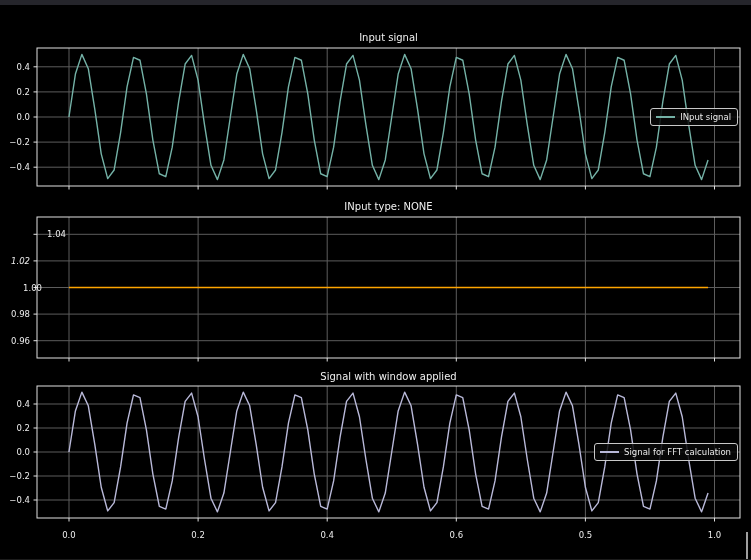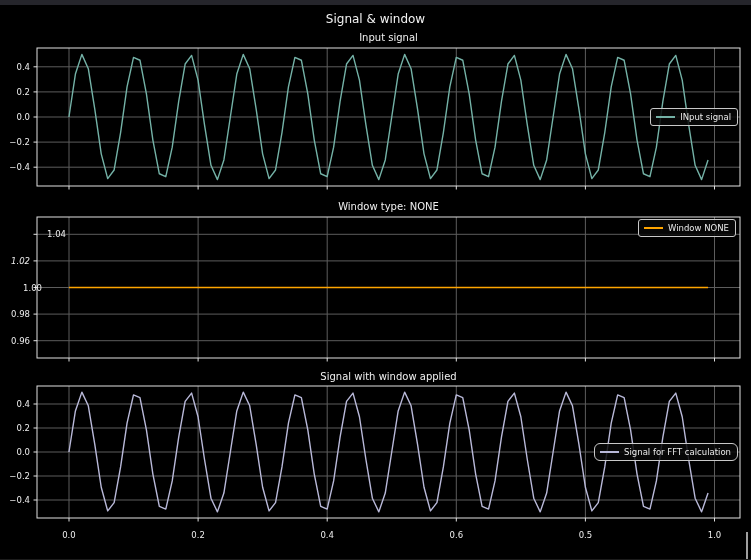--- a/index.html
+++ b/index.html
@@ -20,32 +20,31 @@
   .ylab{text-align:right;}
   .xlab{text-align:center;}
   .legend{
     position:absolute;display:flex;align-items:center;gap:5px;
     background:rgba(8,8,8,0.85);border:1px solid #c9c9c9;border-radius:3px;
     padding:3px 6px 3px 5px;font-size:8.5px;line-height:10px;color:#eaeaea;white-space:nowrap;
   }
   .lg-line{display:inline-block;width:19px;height:2px;flex:0 0 auto;}
   .l1{top:108px;right:13px;}
   .l2{top:219px;right:15px;}
-  .l3{top:443px;right:13px;border-radius:6px;}
+  .l3{top:443px;right:13px;}
   .x-axis-label{position:absolute;left:37px;top:545px;width:703px;text-align:center;
     font-size:8.5px;color:#ededed;margin-top:32px;}
   .scrollbar-frag{position:absolute;left:746px;top:532px;width:2px;height:28px;background:#9f9f9f;}
 </style>
 </head>
 <body>
 
 <div class="screen">
   <div class="topbar"></div>
 
-  <div class="fig-title">Signal &amp; window</div>
 
   <svg id="plot-canvas" width="751" height="560" viewBox="0 0 751 560">
       <g>
         <line x1="69.0" y1="48" x2="69.0" y2="186" stroke="#5d5d5d" stroke-width="1"></line>
         <line x1="198.1" y1="48" x2="198.1" y2="186" stroke="#5d5d5d" stroke-width="1"></line>
         <line x1="327.2" y1="48" x2="327.2" y2="186" stroke="#5d5d5d" stroke-width="1"></line>
         <line x1="456.3" y1="48" x2="456.3" y2="186" stroke="#5d5d5d" stroke-width="1"></line>
         <line x1="585.4" y1="48" x2="585.4" y2="186" stroke="#5d5d5d" stroke-width="1"></line>
         <line x1="714.5" y1="48" x2="714.5" y2="186" stroke="#5d5d5d" stroke-width="1"></line>
         <line x1="37" y1="66.8" x2="740" y2="66.8" stroke="#5d5d5d" stroke-width="1"></line>
@@ -115,21 +114,21 @@
         <line x1="33.5" y1="428.0" x2="37" y2="428.0" stroke="#e2e2e2" stroke-width="1"></line>
         <line x1="33.5" y1="452.0" x2="37" y2="452.0" stroke="#e2e2e2" stroke-width="1"></line>
         <line x1="33.5" y1="476.0" x2="37" y2="476.0" stroke="#e2e2e2" stroke-width="1"></line>
         <line x1="33.5" y1="500.0" x2="37" y2="500.0" stroke="#e2e2e2" stroke-width="1"></line>
         <rect x="37" y="386" width="703" height="132" fill="none" stroke="#e2e2e2" stroke-width="1"></rect>
         <polyline points="68.95,452.00 75.41,410.93 81.87,392.12 88.32,405.77 94.78,444.48 101.23,487.27 107.69,510.94 114.14,502.66 120.60,466.92 127.05,423.09 133.51,394.94 139.96,397.71 146.42,429.91 152.88,474.09 159.33,506.29 165.79,509.06 172.24,480.91 178.70,437.08 185.15,401.34 191.61,393.06 198.06,416.73 204.52,459.52 210.97,498.23 217.43,511.88 223.89,493.07 230.34,452.00 236.80,410.93 243.25,392.12 249.71,405.77 256.16,444.48 262.62,487.27 269.07,510.94 275.53,502.66 281.98,466.92 288.44,423.09 294.90,394.94 301.35,397.71 307.81,429.91 314.26,474.09 320.72,506.29 327.17,509.06 333.63,480.91 340.08,437.08 346.54,401.34 352.99,393.06 359.45,416.73 365.91,459.52 372.36,498.23 378.82,511.88 385.27,493.07 391.73,452.00 398.18,410.93 404.64,392.12 411.09,405.77 417.55,444.48 424.01,487.27 430.46,510.94 436.92,502.66 443.37,466.92 449.83,423.09 456.28,394.94 462.74,397.71 469.19,429.91 475.65,474.09 482.10,506.29 488.56,509.06 495.02,480.91 501.47,437.08 507.93,401.34 514.38,393.06 520.84,416.73 527.29,459.52 533.75,498.23 540.20,511.88 546.66,493.07 553.11,452.00 559.57,410.93 566.03,392.12 572.48,405.77 578.94,444.48 585.39,487.27 591.85,510.94 598.30,502.66 604.76,466.92 611.21,423.09 617.67,394.94 624.12,397.71 630.58,429.91 637.04,474.09 643.49,506.29 649.95,509.06 656.40,480.91 662.86,437.08 669.31,401.34 675.77,393.06 682.22,416.73 688.68,459.52 695.13,498.23 701.59,511.88 708.05,493.07" fill="none" stroke="#b9b9d9" stroke-width="1.4" stroke-linejoin="round"></polyline>
       </g>
     </svg>
 
   <div class="sub-title t1">Input signal</div>
-  <div class="sub-title t2">Window type: NONE</div>
+  <div class="sub-title t2">INput type: NONE</div>
   <div class="sub-title t3">Signal with window applied</div>
 
   <div id="tick-labels">
       <div class="tick ylab" style="top: 61.8182px; left: 0px; width: 30px;">0.4</div>
       <div class="tick ylab" style="top: 86.9091px; left: 0px; width: 30px;">0.2</div>
       <div class="tick ylab" style="top: 112px; left: 0px; width: 30px;">0.0</div>
       <div class="tick ylab" style="top: 137.091px; left: 0px; width: 30px;">−0.2</div>
       <div class="tick ylab" style="top: 162.182px; left: 0px; width: 30px;">−0.4</div>
       <div class="tick ylab" style="top: 229.292px; left: 0px; width: 30px; padding-left: 36px;">1.04</div>
       <div class="tick ylab" style="top: 255.896px; left: 0px; width: 30px; font-style: italic;">1.02</div>
@@ -146,24 +145,20 @@
       <div class="tick xlab" style="top: 530px; left: 312.173px; width: 30px;">0.4</div>
       <div class="tick xlab" style="top: 530px; left: 441.282px; width: 30px;">0.6</div>
       <div class="tick xlab" style="top: 530px; left: 570.392px; width: 30px;">0.5</div>
       <div class="tick xlab" style="top: 530px; left: 699.501px; width: 30px;">1.0</div>
     </div>
 
   <div class="legend l1">
     <span class="lg-line" style="background: rgb(116, 178, 167);"></span>
     <span>INput signal</span>
   </div>
-  <div class="legend l2">
-    <span class="lg-line" style="background: rgb(255, 165, 0);"></span>
-    <span>Window NONE</span>
-  </div>
   <div class="legend l3">
     <span class="lg-line" style="background: rgb(185, 185, 217);"></span>
     <span>Signal for FFT calculation</span>
   </div>
 
   <div class="x-axis-label">time</div>
 
   <div class="scrollbar-frag"></div>
 </div>
 

